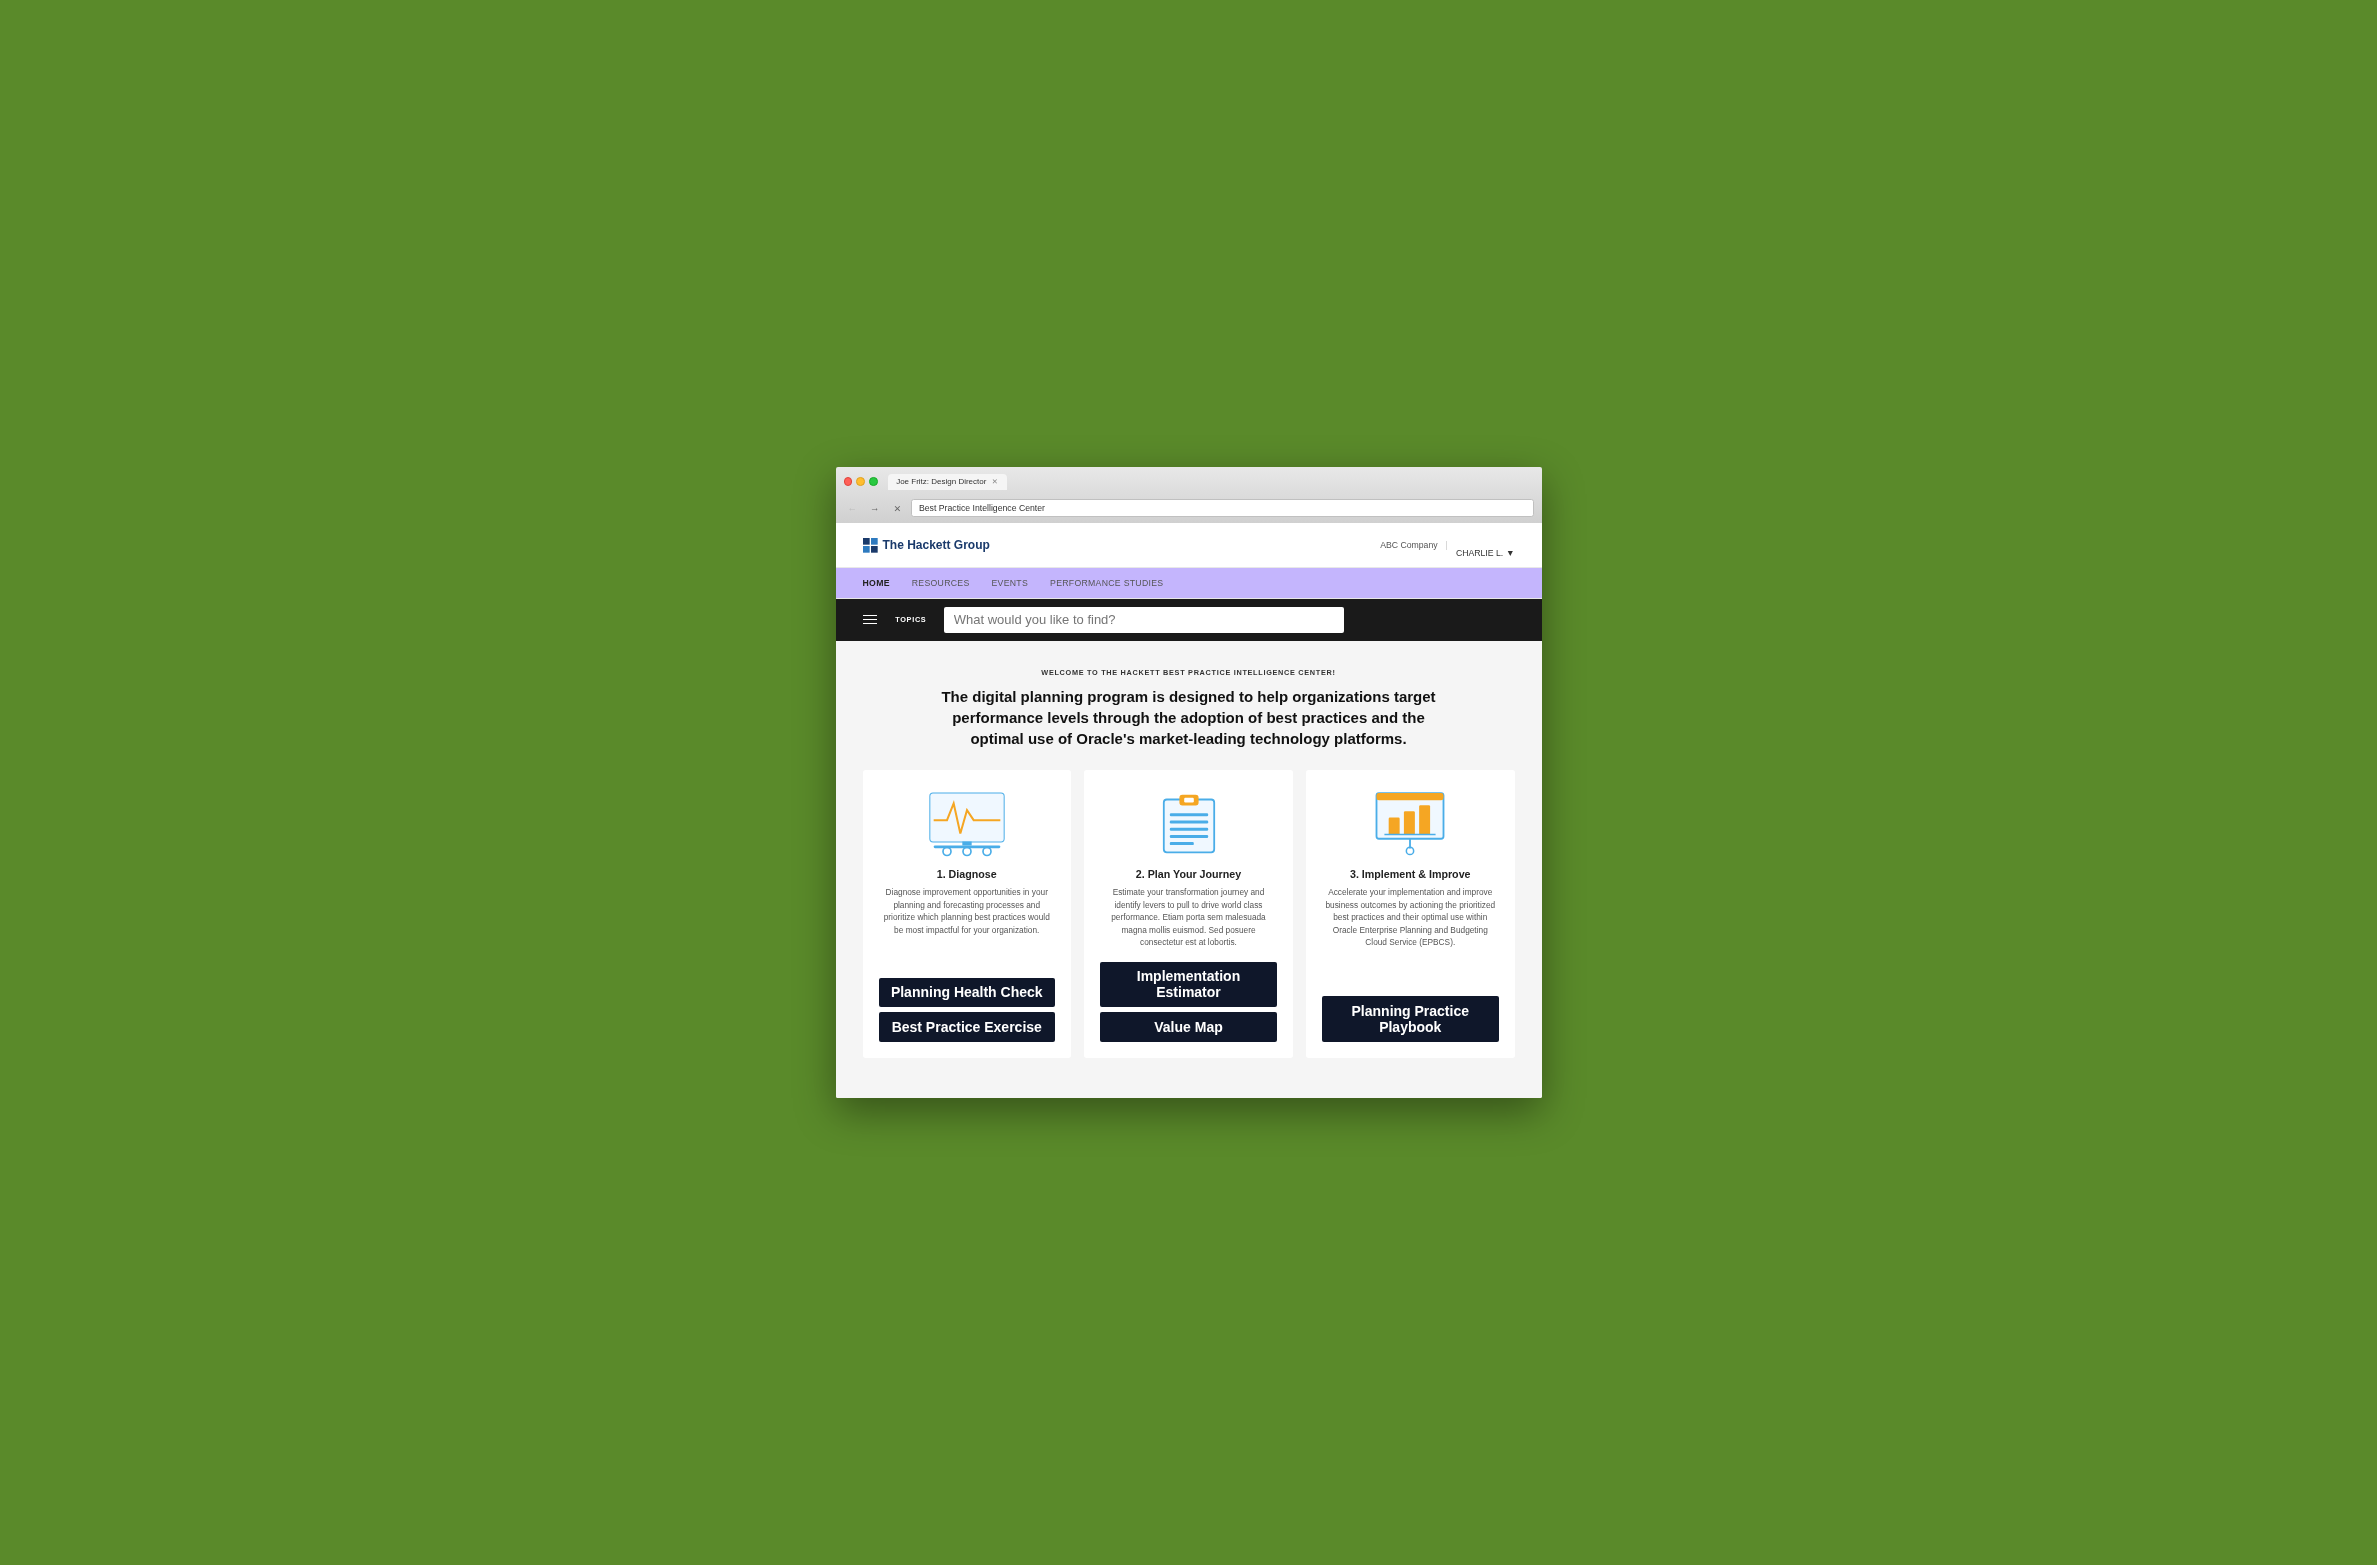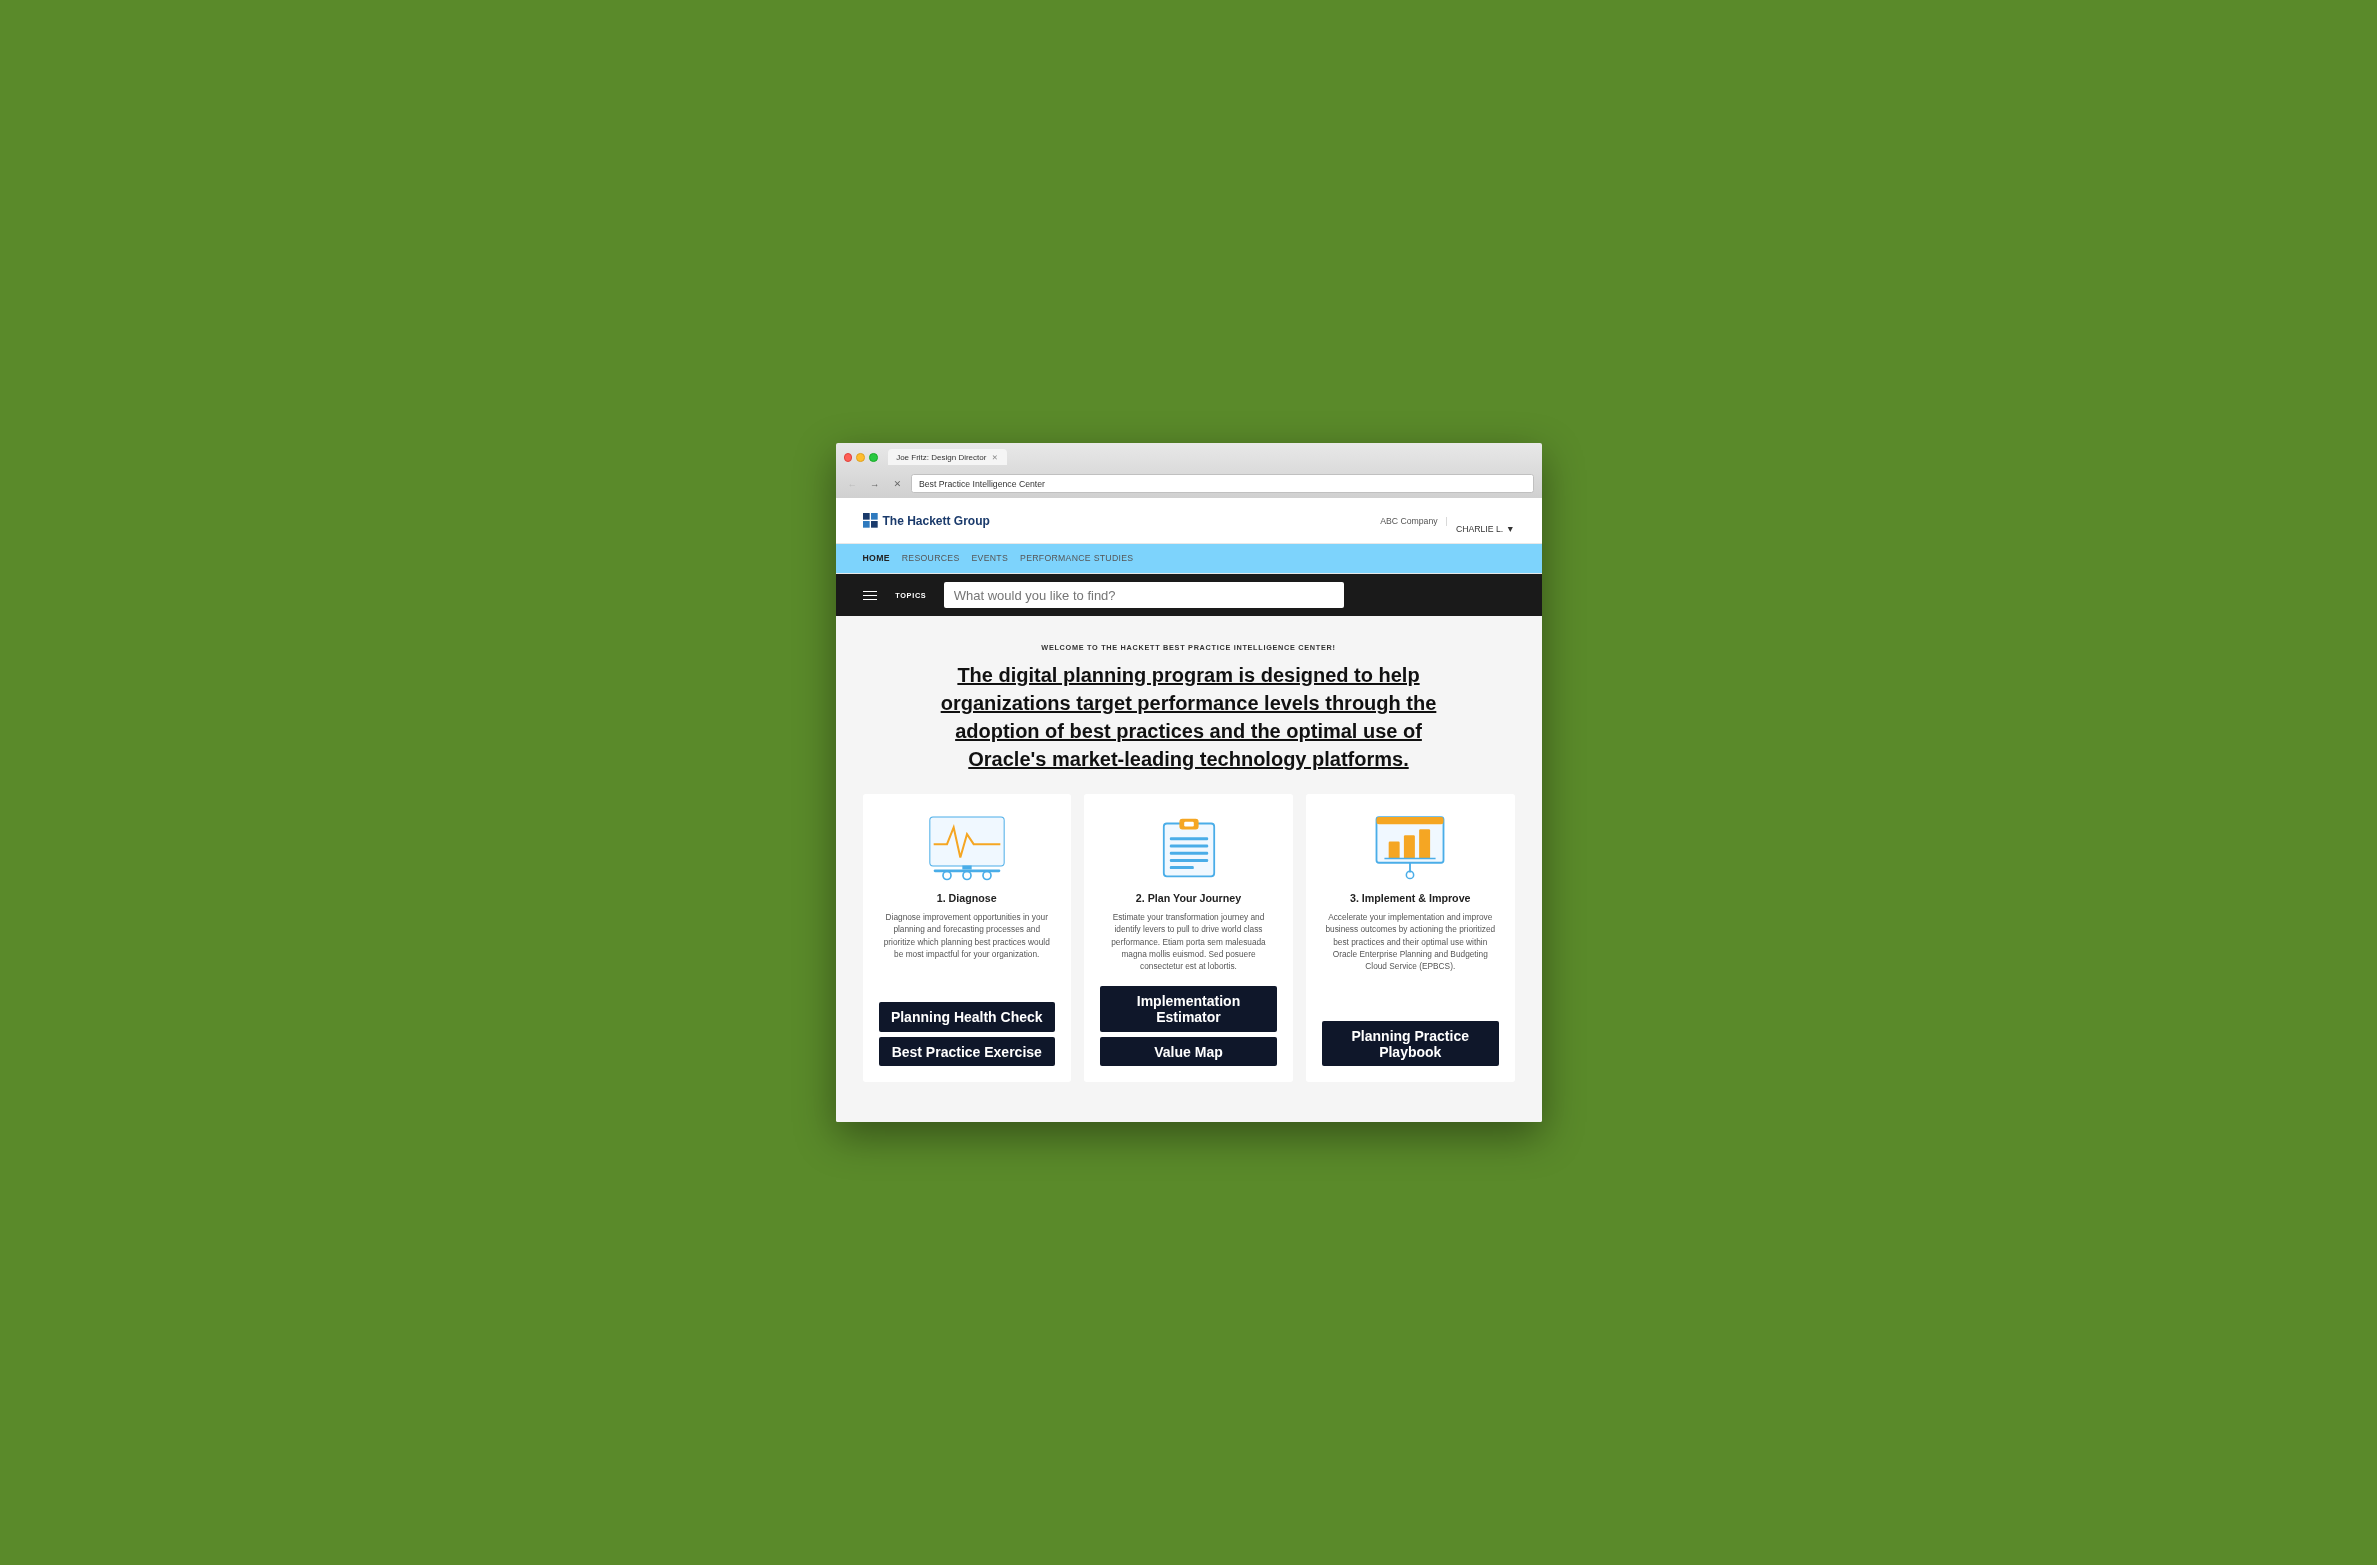--- a/index.html
+++ b/index.html
@@ -150,25 +150,25 @@
       align-items: center;
       gap: 2.7px;
       cursor: pointer;
       color: #333;
       font-weight: 500;
       margin-top: 16px;
     }
 
     
     .site-nav {
-      background: #7dd3fc;
+      background: #c4b5fd;
       padding: 0 27px;
       border-bottom: 0.7px solid #e8e8e8;
       display: flex;
-      gap: 12px;
+      gap: 22px;
     }
 
     .nav-item {
       padding: 9.3px 0;
       font-size: 8.7px;
       font-weight: 500;
       color: #555;
       cursor: pointer;
       text-transform: uppercase;
       letter-spacing: 0.3px;
@@ -236,27 +236,26 @@
     .welcome-subtitle {
       font-size: 7.3px;
       font-weight: 700;
       color: #333;
       letter-spacing: 0.7px;
       text-transform: uppercase;
       margin-bottom: 9.3px;
     }
 
     .welcome-headline {
-      font-size: 20px;
+      font-size: 15px;
       font-weight: 900;
       color: #111;
       line-height: 1.4;
       max-width: 519px;
       margin: 0 auto;
-      text-decoration: underline;
     }
 
     
     .cards-row {
       display: grid;
       grid-template-columns: 1fr 1fr 1fr;
       gap: 13.3px;
       margin-bottom: 20px;
     }
 

